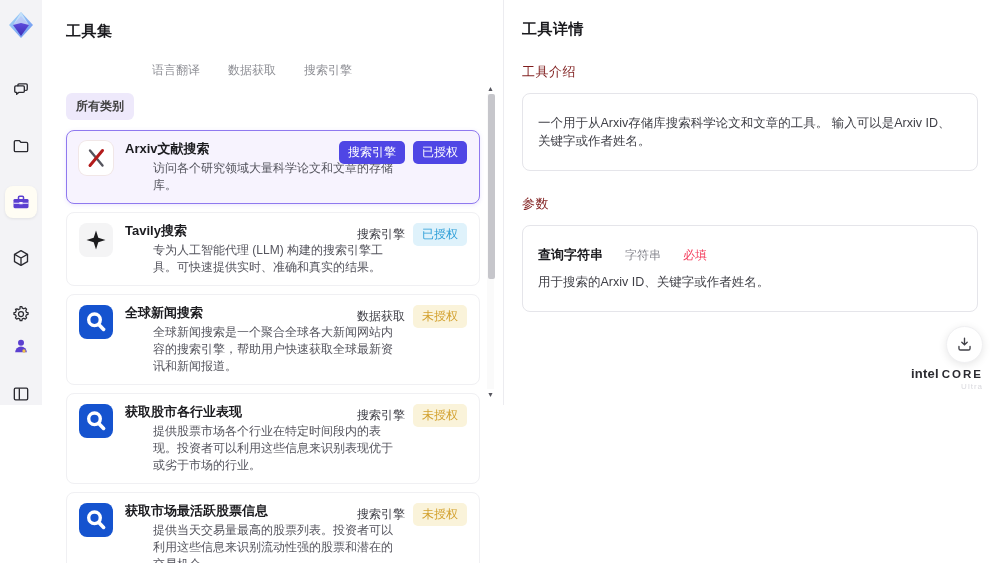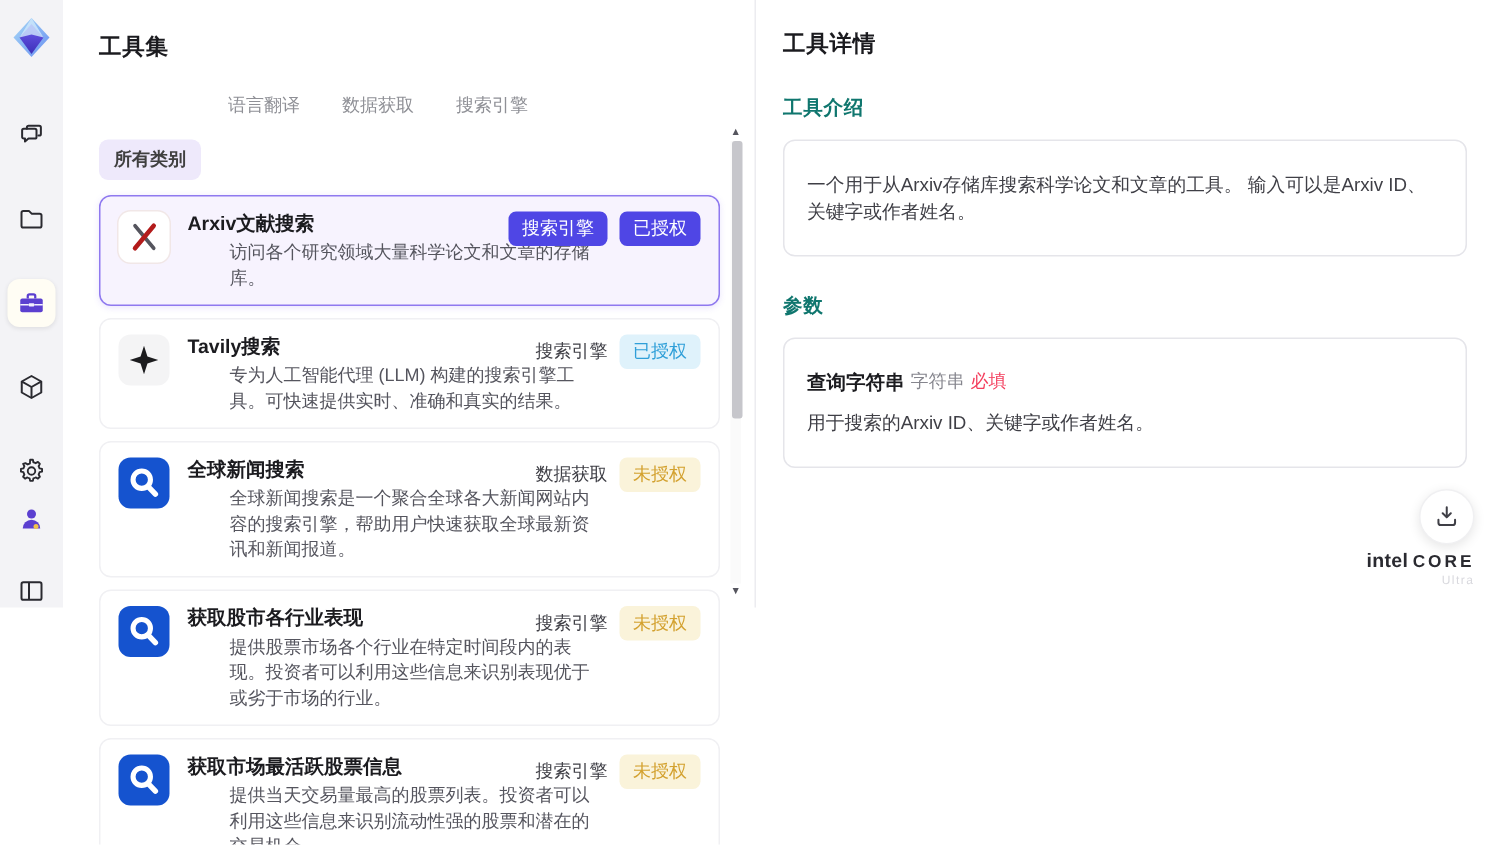--- a/index.html
+++ b/index.html
@@ -50,24 +50,24 @@
   .sb-track { position:absolute; top:10px; bottom:10px; left:1px; width:7px; background:#fafafa; }
   .sb-thumb { position:absolute; top:0; left:1px; width:7px; height:185px; background:#c6c6cb; border-radius:2px; cursor:pointer; }
   .sb-arrow.down { position:absolute; bottom:0; }
 
   
   .divider { width:1px; background:#ececf0; height:100%; flex-shrink:0; }
 
   
   .detail { flex:1; height:100%; padding:20px 22px 0 18px; position:relative; background:#fff; }
   .detail h1 { font-size:15px; font-weight:bold; color:#1b1b1f; letter-spacing:.5px; }
-  .section-h { font-size:13px; font-weight:bold; color:#0f766e; margin-top:24px; letter-spacing:.5px; }
+  .section-h { font-size:13px; font-weight:normal; color:#7f1d1d; margin-top:24px; letter-spacing:.5px; }
   .box { border:1px solid #e5e5ea; border-radius:8px; background:#fff; padding:20px 15px; margin-top:12px; }
   .box .intro { font-size:12.5px; color:#3f3f46; line-height:18px; }
-  .param-line { display:flex; align-items:flex-start; gap:4px; }
+  .param-line { display:flex; align-items:flex-end; gap:22px; }
   .param-name { font-size:13px; font-weight:bold; color:#1b1b1f; }
   .param-type { font-size:12px; color:#85858d; }
   .param-req { font-size:12px; color:#f43f5e; }
   .param-desc { font-size:12.5px; color:#3f3f46; margin-top:9px; line-height:18px; }
 
   
   .download-fab { position:absolute; right:17px; bottom:42px; width:37px; height:37px; border-radius:50%;
     background:#fff; border:1px solid #f0f0f2; box-shadow:0 2px 8px rgba(0,0,0,.10);
     display:flex; align-items:center; justify-content:center; cursor:pointer; }
   .download-fab svg { width:19px; height:19px; }

